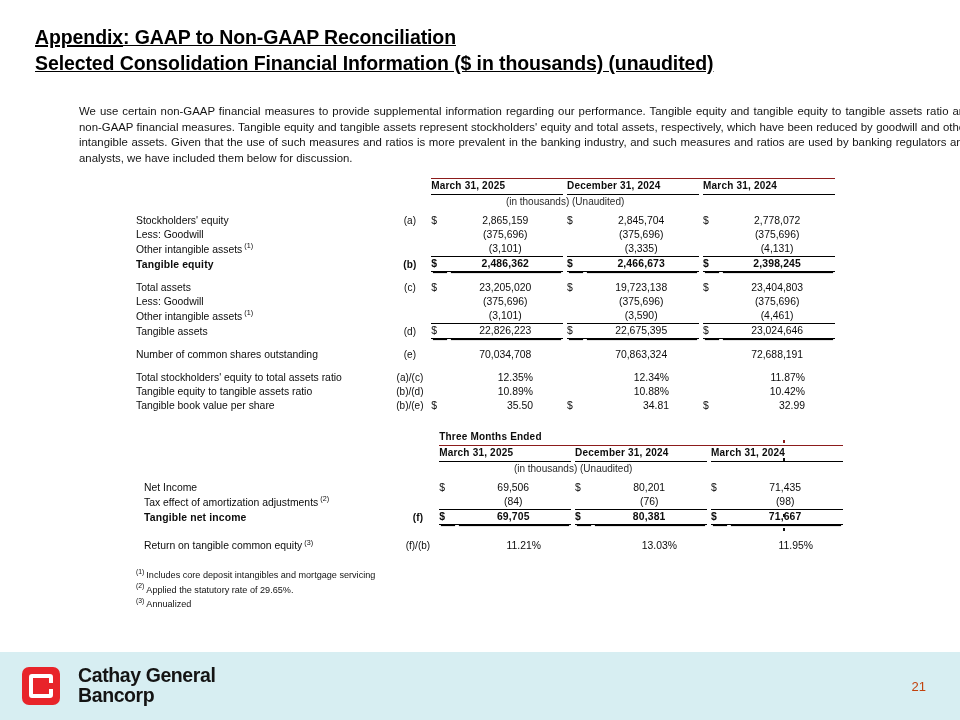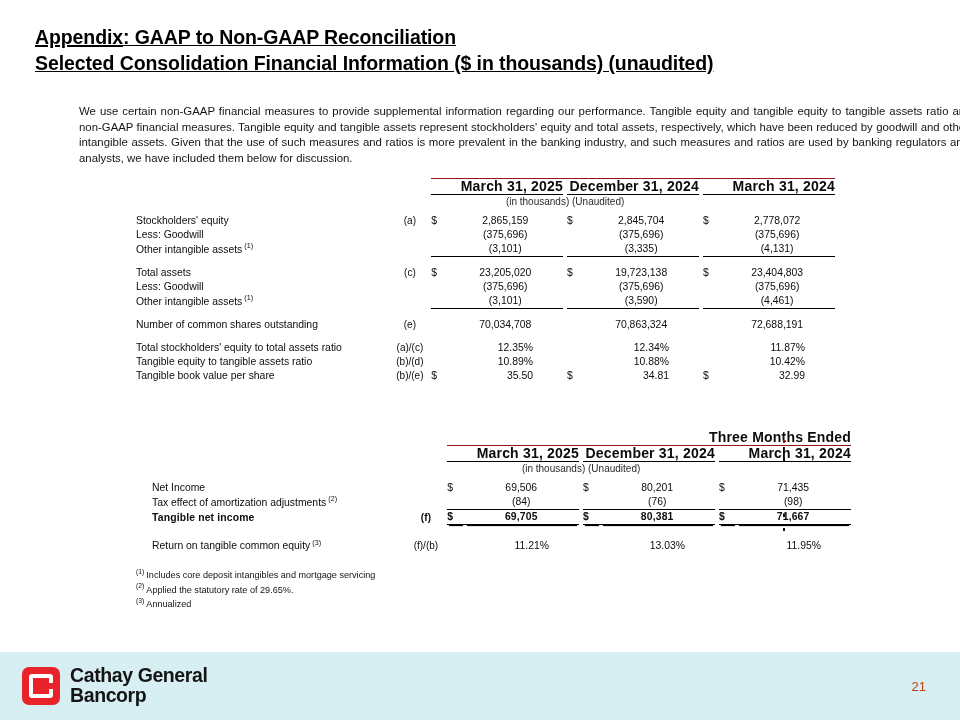--- a/index.html
+++ b/index.html
@@ -50,21 +50,21 @@
   }
 
   
   .fin-table {
     position: absolute;
     border-collapse: collapse;
     font-size: 10.4px;
     color: #0c0c0c;
   }
   #table-one { left: 135px; top: 178px; width: 700px; }
-  #table-two { left: 151px; top: 430px; width: 700px; }
+  #table-two { left: 143px; top: 430px; width: 700px; }
 
   .fin-table td {
     padding: 0;
     vertical-align: bottom;
     white-space: nowrap;
     line-height: 14px;
     height: 14px;
   }
 
   
@@ -72,21 +72,21 @@
   col.c-ref   { width: 42px; }
   col.c-cur   { width: 18px; }
   col.c-num   { width: 112px; }
   col.c-gap   { width: 4px; }
 
   td.label     { text-align: left; padding-left: 1px; }
   td.ref       { text-align: center; font-size: 10px; }
   td.cur       { text-align: left; }
   td.num       { text-align: center; padding-right: 2px; }
   td.pct       { text-align: right; padding-right: 30px; }
-  td.hdr       { text-align: right; font-weight: bold; font-size: 14px;
+  td.hdr       { text-align: left; font-weight: bold; font-size: 10px;
                  letter-spacing: 0.2px; padding-bottom: 1px; }
   td.sub       { text-align: center; font-size: 10px; color: #2a2a2a; }
 
   tr.bold td   { font-weight: bold; letter-spacing: 0.15px; }
 
   
   .rule-top-red td.ruled { border-top: 1.6px solid #8c1b1b; }
   .rule-thin   { border-bottom: 1.1px solid #000; }
   .rule-double { border-bottom: 1.1px solid #000;
                  box-shadow: 0 3px 0 -1.9px #000; }
@@ -133,21 +133,21 @@
     width: 960px; height: 68px;
     background: #d7eef2;
     border-top: 3px solid #ffffff;
   }
   #logo-group {
     position: absolute;
     left: 22px;
     top: 14px;
     display: flex;
     align-items: center;
-    gap: 10px;
+    gap: 18px;
   }
   #logo-mark {
     width: 38px; height: 38px;
     background: #e8242a;
     border-radius: 7px;
     position: relative;
     flex: none;
   }
   #logo-mark::before {
     content: "";
@@ -258,20 +258,32 @@
       <td class="cur rule-thin"></td>
       <td class="num rule-thin">(3,101)</td>
       <td></td>
       <td class="cur rule-thin"></td>
       <td class="num rule-thin">(3,335)</td>
       <td></td>
       <td class="cur rule-thin"></td>
       <td class="num rule-thin">(4,131)</td>
     </tr>
 
+    <tr class="bold">
+      <td class="label">Tangible equity</td>
+      <td class="ref">(b)</td>
+      <td class="cur rule-double">$</td>
+      <td class="num rule-double">2,486,362</td>
+      <td></td>
+      <td class="cur rule-double">$</td>
+      <td class="num rule-double">2,466,673</td>
+      <td></td>
+      <td class="cur rule-double">$</td>
+      <td class="num rule-double">2,398,245</td>
+    </tr>
 
     <tr class="spacer-row">
         <td colspan="10"></td>
       </tr>
 
     <tr>
       <td class="label">Total assets</td>
       <td class="ref">(c)</td>
       <td class="cur">$</td>
       <td class="num">23,205,020</td>
@@ -302,20 +314,32 @@
       <td class="cur rule-thin"></td>
       <td class="num rule-thin">(3,101)</td>
       <td></td>
       <td class="cur rule-thin"></td>
       <td class="num rule-thin">(3,590)</td>
       <td></td>
       <td class="cur rule-thin"></td>
       <td class="num rule-thin">(4,461)</td>
     </tr>
 
+    <tr>
+      <td class="label">Tangible assets</td>
+      <td class="ref">(d)</td>
+      <td class="cur rule-double">$</td>
+      <td class="num rule-double">22,826,223</td>
+      <td></td>
+      <td class="cur rule-double">$</td>
+      <td class="num rule-double">22,675,395</td>
+      <td></td>
+      <td class="cur rule-double">$</td>
+      <td class="num rule-double">23,024,646</td>
+    </tr>
 
     <tr class="spacer-row">
         <td colspan="10"></td>
       </tr>
 
     <tr>
       <td class="label">Number of common shares outstanding</td>
       <td class="ref">(e)</td>
       <td class="cur"></td>
       <td class="num">70,034,708</td>

